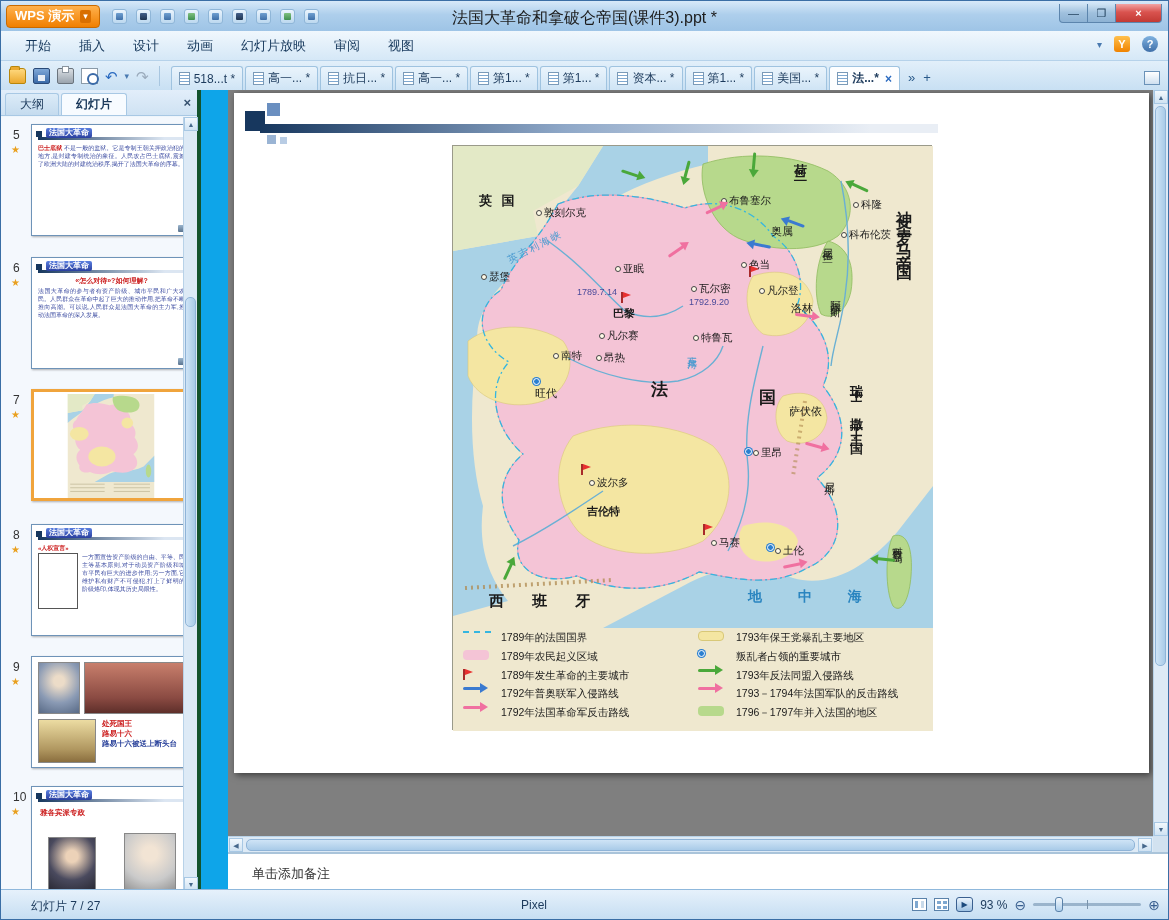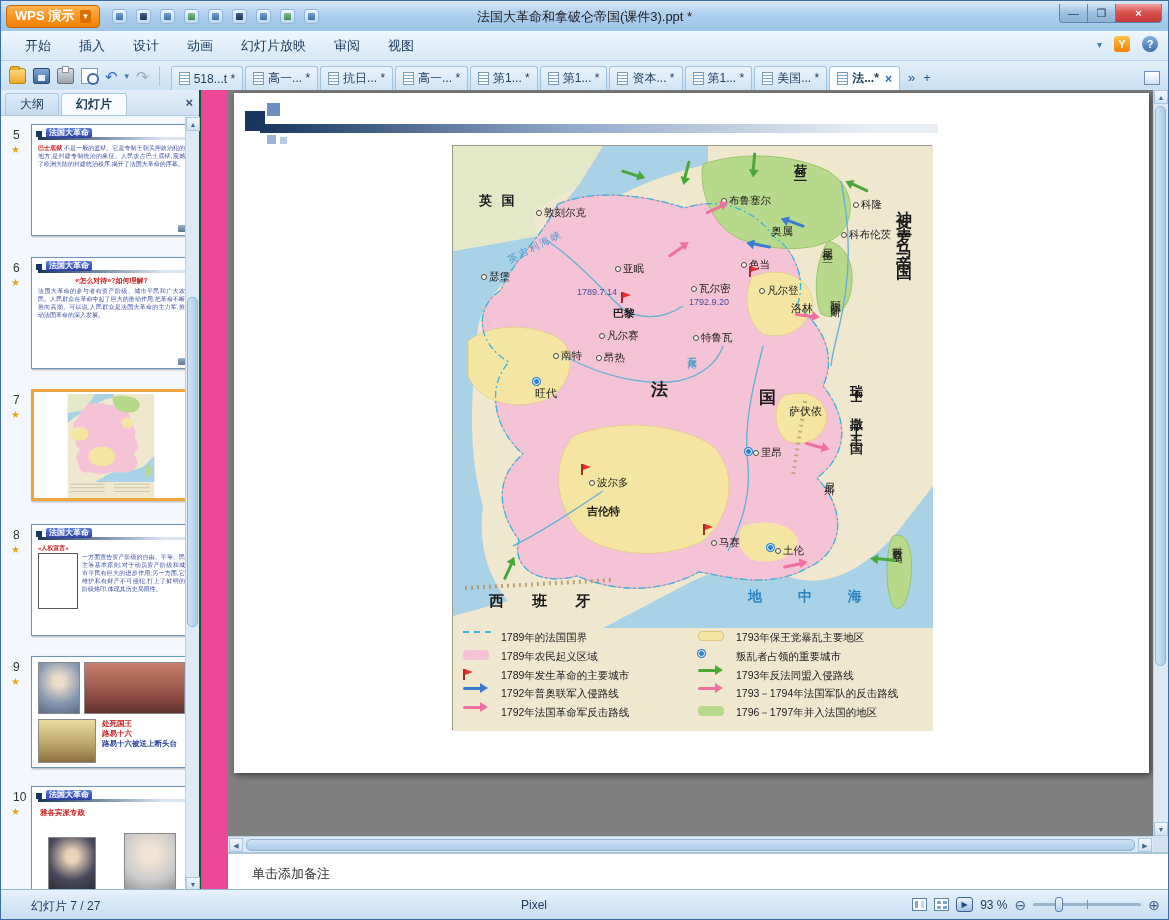--- a/index.html
+++ b/index.html
@@ -1,29 +1,29 @@
 <!DOCTYPE html>
 <html><head>
 <meta charset="utf-8">
 <style>
 *{margin:0;padding:0;box-sizing:border-box;}
 html,body{background:#dfe9f3;}
 body{font-family:"Liberation Sans","DejaVu Sans",sans-serif;}
-#win{position:relative;width:1169px;height:920px;background:#ec4899;overflow:hidden;border:1px solid #3a6ea5;}
+#win{position:relative;width:1169px;height:920px;background:#0ea5e9;overflow:hidden;border:1px solid #3a6ea5;}
 
 
 .titlebar{position:absolute;top:0;left:0;right:0;height:30px;background:linear-gradient(#d7e9f9,#aecfec 45%,#9ec4e6);display:flex;align-items:center;}
 .wps-btn{margin-left:5px;height:23px;padding:0 8px;background:linear-gradient(#ffb14d,#f07f00);border:1px solid #c96a00;border-radius:4px;color:#fff;font-weight:bold;font-size:13px;display:flex;align-items:center;gap:6px;cursor:default;}
 .wps-caret{font-size:9px;background:#d96f00;border-radius:2px;padding:0 3px;line-height:13px;}
 .quickbar{display:flex;align-items:center;gap:9px;margin-left:12px;}
 .qicon{width:15px;height:15px;border-radius:3px;background:linear-gradient(#eaf4fd,#bcd8ef);border:1px solid #8fb6d8;position:relative;}
 .qicon::after{content:'';position:absolute;left:3px;top:3px;right:3px;bottom:3px;background:linear-gradient(#6f9fd0,#3f6fa8);border-radius:1px;}
 .qicon.g::after{background:linear-gradient(#7fc07f,#3f8f4f);}
 .qicon.d::after{background:linear-gradient(#44608a,#1f3450);}
-.tb-title{position:absolute;left:50%;transform:translateX(-50%);top:7px;font-size:13px;color:#1c1c1c;white-space:nowrap;}
+.tb-title{position:absolute;left:50%;transform:translateX(-50%);top:7px;font-size:16px;color:#1c1c1c;white-space:nowrap;}
 .win-ctrls{position:absolute;right:6px;top:3px;display:flex;}
 .wc{height:19px;border:1px solid #5c85ad;border-top:none;display:flex;align-items:center;justify-content:center;font-size:11px;color:#fff;background:linear-gradient(#cfe3f4,#9fc0dd 50%,#8db2d4);color:#23425e;}
 .wc.min{width:29px;border-radius:0 0 0 4px;}
 .wc.max{width:28px;border-left:none;}
 .wc.close{width:46px;background:linear-gradient(#f2a4a4,#d9534f 45%,#c23a34);border-left:none;border-radius:0 0 4px 0;color:#fff;font-weight:bold;}
 
 
 .menubar{position:absolute;top:30px;left:0;right:0;height:30px;background:linear-gradient(#f0f7fd,#d5e8f7);border-bottom:1px solid #b6d2ea;display:flex;align-items:center;padding-left:10px;}
 #menu-items{display:flex;align-items:center;}
 .menu-item{padding:5px 14px;font-size:13px;color:#14365a;cursor:default;}
@@ -50,21 +50,21 @@
 .t-caret{font-size:9px;color:#4a7ab0;}
 #doc-tabs{display:flex;align-items:flex-end;height:100%;padding-top:3px;}
 .doc-tab{height:24px;display:flex;align-items:center;gap:4px;padding:0 7px;font-size:12px;color:#1c3a5c;background:linear-gradient(#eaf4fc,#cfe4f5);border:1px solid #9fc3e0;border-bottom:none;margin-right:2px;border-radius:3px 3px 0 0;white-space:nowrap;cursor:default;}
 .doc-tab.active{background:#fdfeff;font-weight:bold;}
 .doc-icon{width:11px;height:13px;background:#fff;border:1px solid #7a9ab8;display:inline-block;background-image:linear-gradient(#fff 2px,#7fa8d0 2px,#7fa8d0 3px,#fff 3px,#fff 5px,#7fa8d0 5px,#7fa8d0 6px,#fff 6px,#fff 8px,#7fa8d0 8px,#7fa8d0 9px,#fff 9px);}
 .tab-close{color:#2a6ac0;font-weight:bold;font-size:12px;margin-left:2px;}
 .tabs-more{display:flex;align-items:center;gap:8px;margin-left:6px;padding-bottom:5px;color:#2a5a8a;font-size:13px;}
 .tb-right-icon{position:absolute;right:8px;bottom:5px;width:16px;height:14px;border:1px solid #6a92b8;background:linear-gradient(#fff,#cfe0f0);}
 
 
-.sidebar{position:absolute;top:89px;left:0;width:200px;height:801px;background:#eef5fb;border-right:2px solid #14532d;text-decoration:underline;}
+.sidebar{position:absolute;top:89px;left:0;width:200px;height:801px;background:#eef5fb;border-right:4px solid #14532d;text-decoration:underline;}
 .main{position:absolute;top:89px;left:227px;right:0;height:801px;background:#fff;}
 
 
 .side-tabs{position:absolute;top:0;left:0;right:0;height:26px;background:linear-gradient(#e2eefa,#cfe2f3);border-bottom:1px solid #a8c8e4;display:flex;align-items:flex-end;padding-left:4px;}
 .side-tab{height:22px;padding:0 14px;font-size:12px;color:#1c3a5c;display:flex;align-items:center;border:1px solid #a8c8e4;border-bottom:none;border-radius:3px 3px 0 0;background:linear-gradient(#dcebf8,#c4dbee);margin-right:2px;}
 .side-tab.active{background:#f7fbff;font-weight:bold;}
 .pane-close{position:absolute;right:6px;top:5px;font-size:13px;color:#35506e;font-weight:bold;}
 .thumb-area{position:absolute;top:27px;left:0;right:14px;bottom:0;background:#f4f8fd;overflow:hidden;}
 .side-scroll{position:absolute;top:27px;right:0;width:14px;bottom:0;background:#ddeaf6;border-left:1px solid #b8d2e8;}
 .sb-arrow{position:absolute;left:0;width:14px;height:14px;font-size:7px;color:#46688c;text-align:center;line-height:14px;background:linear-gradient(#f2f8fd,#cfe2f2);border:1px solid #a8c8e4;}

